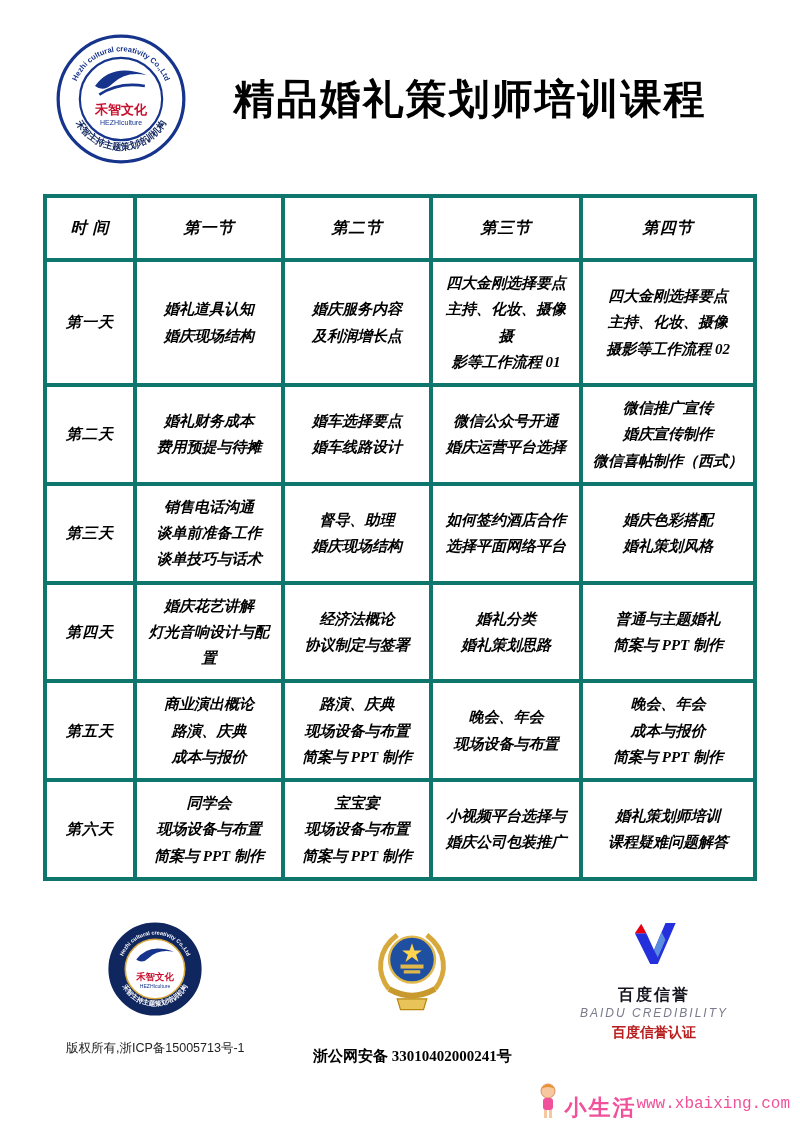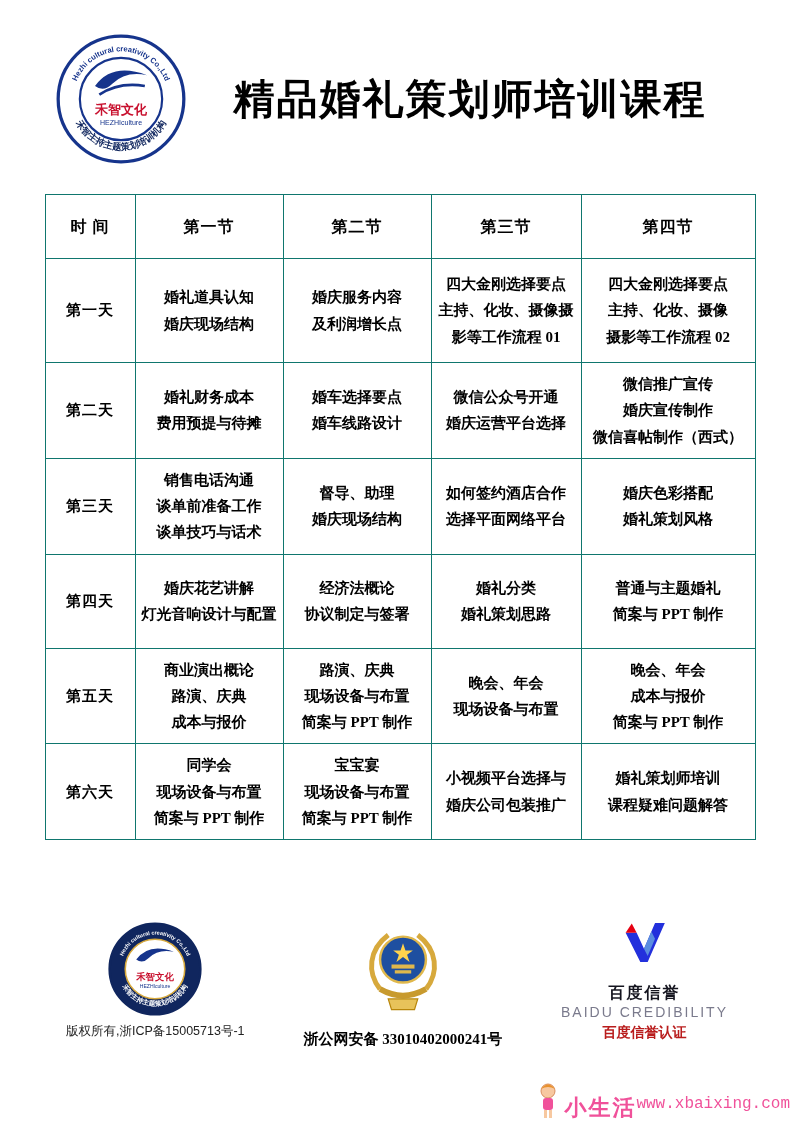--- a/index.html
+++ b/index.html
@@ -19,45 +19,46 @@
     font-size:41px; font-weight:bold; letter-spacing:2px;
     color:#000;
   }
 
   
   .schedule {
     width:710px; margin:30px auto 0 auto;
     border-collapse:collapse; table-layout:fixed;
   }
   .schedule th, .schedule td {
-    border:1px solid #0f766e;
+    border:4px solid #0f766e;
     text-align:center; vertical-align:middle;
     padding:8px 6px;
     font-size:15px; line-height:1.75;
     white-space:pre-line;
     font-weight:bold;
+    font-style:italic;
   }
   .schedule thead tr { height:64px; }
   .schedule thead th { font-size:16px; letter-spacing:1px; }
   .schedule tbody tr { height:94px; }
   .schedule tbody tr:first-child { height:104px; }
   .day-cell { font-size:15px; letter-spacing:1px; }
 
   
   .footer {
     position:absolute; top:918px; left:0; width:800px;
     display:flex; justify-content:space-between; align-items:flex-start;
     padding:0 72px 0 66px;
   }
   .footer-col { display:flex; flex-direction:column; align-items:center; }
   .logo-area { height:102px; display:flex; flex-direction:column; align-items:center; justify-content:center; }
-  .caption-small { margin-top:3px; font-size:12.5px; color:#222; font-family:"Liberation Sans",sans-serif; }
-  .caption-bold  { margin-top:10px; font-size:15px; font-weight:bold; color:#000; }
+  .caption-small { margin-top:20px; font-size:12.5px; color:#222; font-family:"Liberation Sans",sans-serif; }
+  .caption-bold  { margin-top:27px; font-size:15px; font-weight:bold; color:#000; }
   .baidu-name   { font-size:16px; font-weight:bold; color:#14141e; margin-top:16px; letter-spacing:2px; }
-  .baidu-name-en{ font-size:14px; color:#7a7a8c; letter-spacing:2px; font-family:"Liberation Sans",sans-serif; }
+  .baidu-name-en{ font-size:12px; color:#7a7a8c; letter-spacing:2px; font-family:"Liberation Sans",sans-serif;font-style:italic; }
   .baidu-caption{ margin-top:4px; font-size:14px; font-weight:bold; color:#b91c1c; }
 
   
   .watermark {
     position:absolute; right:10px; bottom:8px;
     display:flex; align-items:flex-end; gap:4px;
   }
   .wm-text { display:flex; flex-direction:row; align-items:flex-start; line-height:1.1; }
   .wm-title { font-size:22px; font-weight:bold; color:#f0519a; letter-spacing:2px; }
   .wm-url   { font-size:16px; color:#f0519a; font-family:Liberation Mono, monospace; }

